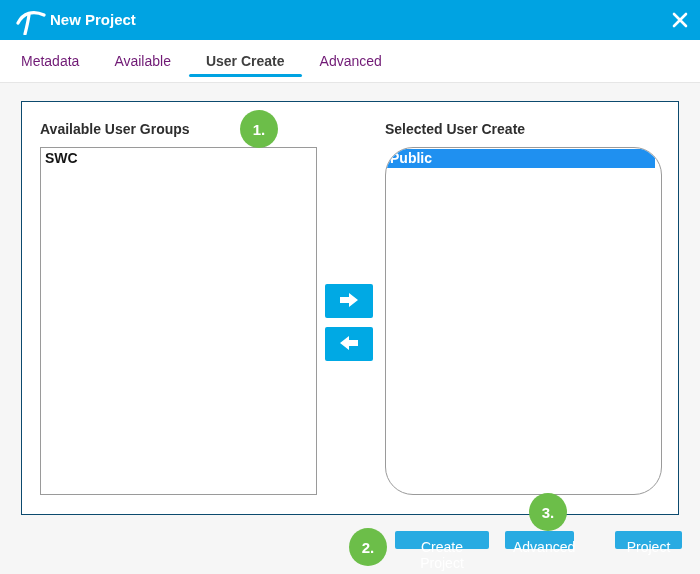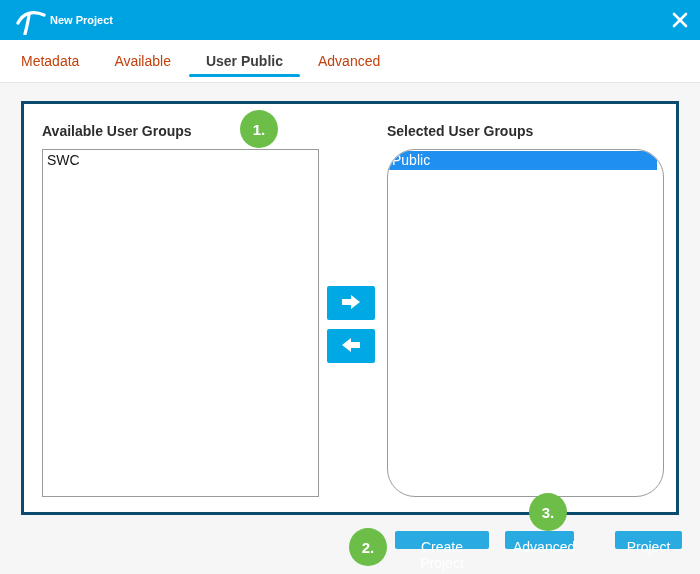--- a/index.html
+++ b/index.html
@@ -12,68 +12,68 @@
   }
 
   
   .header {
     position: absolute; left: 0; top: 0; width: 700px; height: 40px;
     background: #00a3e2;
   }
   .logo { position: absolute; left: 16px; top: 7px; }
   .title {
     position: absolute; left: 50px; top: 0; height: 40px; line-height: 40px;
-    color: #ffffff; font-size: 11px; font-weight: 700;
+    color: #ffffff; font-size: 15px; font-weight: 700;
   }
   .close-btn {
     position: absolute; right: 10px; top: 10px; width: 20px; height: 20px;
     background: transparent; border: none; cursor: pointer; padding: 0;
   }
 
   
   .tabbar {
     position: absolute; left: 0; top: 40px; width: 700px; height: 43px;
     background: #ffffff; border-bottom: 1px solid #e6e6e6;
     display: flex; align-items: stretch; padding-left: 21px; gap: 35px;
   }
   .tab {
     position: relative; display: flex; align-items: center;
-    font-size: 14px; color: #c2410c; cursor: pointer; white-space: nowrap;
+    font-size: 14px; color: #701a75; cursor: pointer; white-space: nowrap;
   }
   .tab.active { color: #3f3f3f; font-weight: 700; }
   .tab.active::after {
     content: ""; position: absolute; left: -17px; right: -17px; bottom: 5px;
     height: 3px; background: #00a3e2; border-radius: 2px;
   }
 
   
   .content {
     position: absolute; left: 0; top: 83px; width: 700px; height: 491px;
     background: #f6f6f6;
   }
   .panel {
     position: absolute; left: 21px; top: 18px; width: 658px; height: 414px;
-    background: #ffffff; border: 3px solid #0c4a6e;
+    background: #ffffff; border: 1px solid #0c4a6e;
   }
   .group-label {
     position: absolute; top: 19px;
     font-size: 14px; font-weight: 700; color: #2e2e2e;
   }
   .group-label.left  { left: 18px; }
   .group-label.right { left: 363px; }
   .listbox {
     position: absolute; top: 45px; width: 277px; height: 348px;
     background: #ffffff; border: 1px solid #9a9a9a; overflow: hidden;
     padding-top: 1px;
   }
   .listbox.left  { left: 18px; }
   .listbox.right { left: 363px; border-radius: 28px; }
   .list-item {
     font-size: 14px; line-height: 19px; padding: 0 4px; color: #141414;
-    cursor: default; white-space: nowrap;
+    cursor: default; white-space: nowrap; font-weight: bold;
   }
   .list-item.selected {
     background: #1f90f0; color: #ffffff; margin-right: 6px;
   }
 
   
   .arrows {
     position: absolute; left: 303px; top: 182px; width: 48px;
     display: flex; flex-direction: column; gap: 9px;
   }
@@ -120,29 +120,29 @@
     <button class="close-btn" aria-label="Close">
       <svg width="20" height="20" viewBox="0 0 20 20">
         <path d="M4,4 L16,16 M16,4 L4,16" stroke="#ffffff" stroke-width="2.6" stroke-linecap="round"></path>
       </svg>
     </button>
   </div>
 
   <div class="tabbar">
     <div class="tab">Metadata</div>
     <div class="tab">Available</div>
-    <div class="tab active">User Public</div>
+    <div class="tab active">User Create</div>
     <div class="tab">Advanced</div>
   </div>
 
   <div class="content">
 
     <div class="panel">
       <div class="group-label left">Available User Groups</div>
-      <div class="group-label right">Selected User Groups</div>
+      <div class="group-label right">Selected User Create</div>
 
       <div class="listbox left">
         <div class="list-item">SWC</div>
       </div>
 
       <div class="arrows">
         <button class="arrow-btn" aria-label="Add to selected">
           <span>
             <svg width="24" height="20" viewBox="0 0 24 20">
               <path d="M3,7 h9 V3 l9,7 -9,7 v-4 H3 z" fill="#ffffff"></path>

